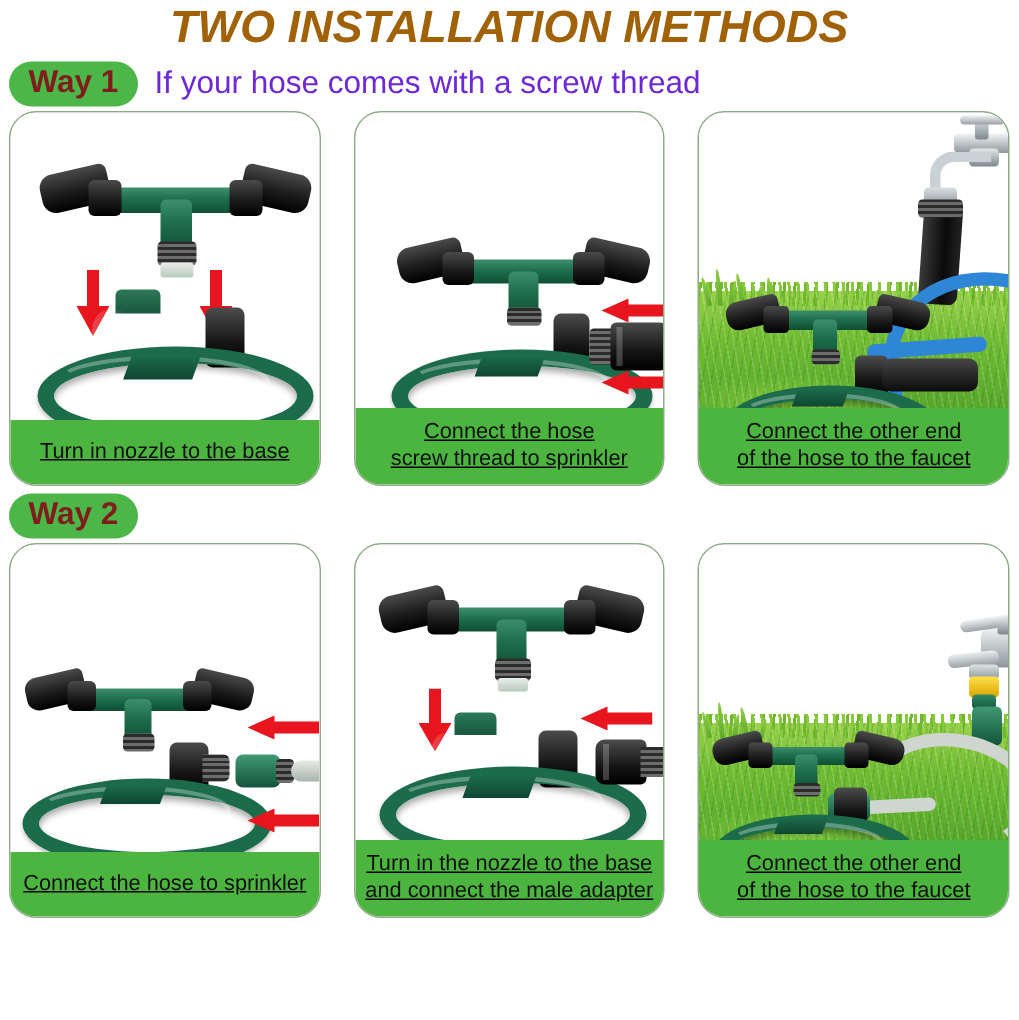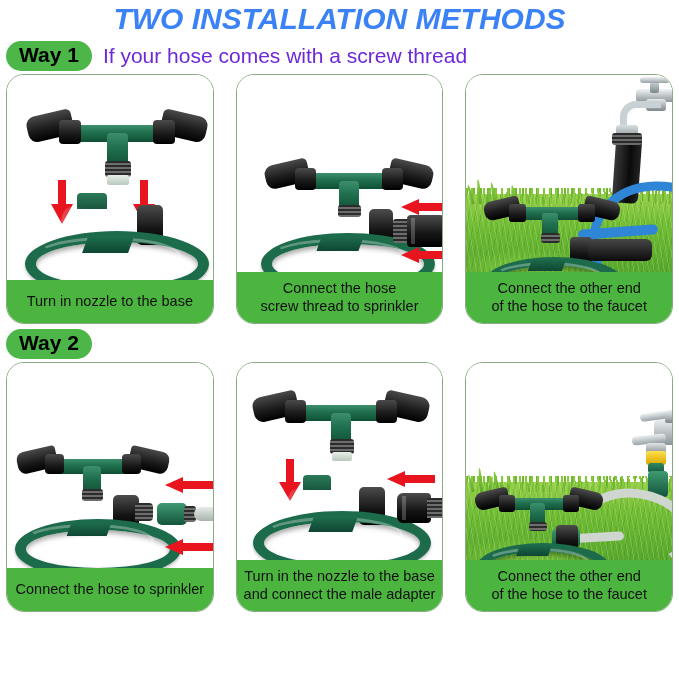--- a/index.html
+++ b/index.html
@@ -19,38 +19,38 @@
     height: 680px;
     position: relative;
   }
 
   
   .main-title {
     text-align: center;
     font-size: 30px;
     font-weight: bold;
     font-style: italic;
-    color: #3b82f6;
+    color: #a16207;
     letter-spacing: 0px;
     line-height: 34px;
     padding-top: 2px;
     white-space: nowrap;
   }
 
   
   .way-row {
     display: flex;
     align-items: center;
     padding-left: 6px;
     height: 36px;
     margin-top: 2px;
   }
   .way-badge {
     background: #4cb648;
-    color: #000000;
+    color: #7f1d1d;
     font-size: 21px;
     font-weight: bold;
     border-radius: 16px;
     padding: 1px 13px 3px 13px;
     line-height: 26px;
     display: inline-block;
     white-space: nowrap;
   }
   .way-text {
     font-size: 21px;
@@ -58,20 +58,21 @@
     margin-left: 11px;
     white-space: nowrap;
     line-height: 26px;
   }
 
   
   .panel-row {
     display: flex;
     gap: 22px;
     padding: 0 6px;
+    text-decoration: underline;
   }
   .panel {
     width: 219px;
     height: 250px;
     border: 1px solid #8aab83;
     border-radius: 18px;
     background: #ffffff;
     box-sizing: border-box;
     display: flex;
     flex-direction: column;

